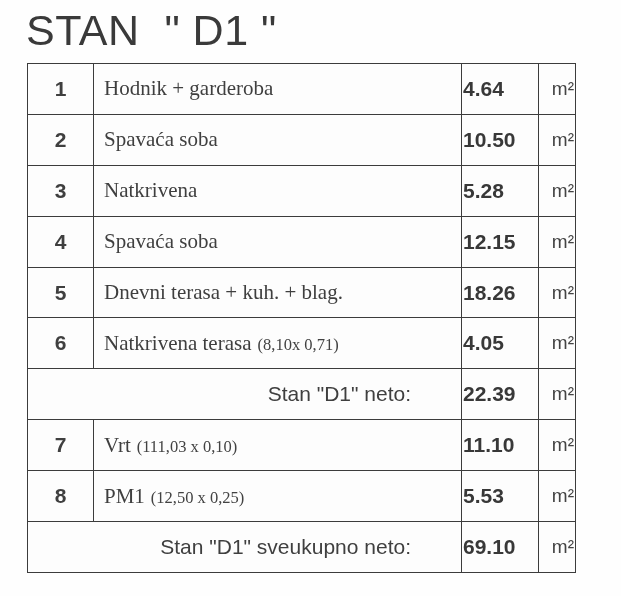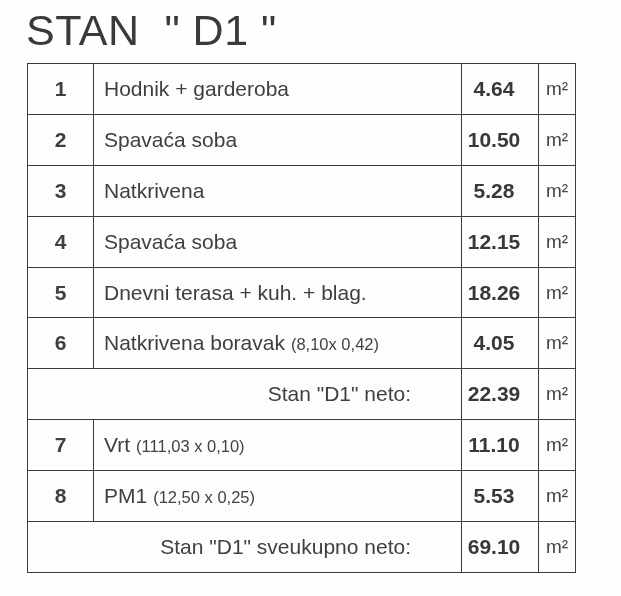--- a/index.html
+++ b/index.html
@@ -50,36 +50,37 @@
   td.num {
     text-align: center;
     font-weight: 600;
     font-size: 21px;
     color: #3f3f3f;
   }
   td.name {
     font-size: 21px;
     padding-left: 10px;
     color: #3f3f3f;
+    font-family: Liberation Serif, serif;
   }
   td.name .note {
     font-size: 16.5px;
     margin-left: 6px;
     color: #424242;
   }
   td.name .note:empty { margin-left: 0; }
   td.value {
-    text-align: center;
+    text-align: left;
     padding-right: 13px;
     font-weight: 700;
     font-size: 21px;
     color: #383838;
   }
   td.unit {
-    text-align: center;
+    text-align: right;
     font-size: 19px;
     color: #444444;
   }
   td.sumlabel {
     text-align: right;
     padding-right: 50px;
     font-size: 21px;
     color: #3f3f3f;
   }
 </style>
@@ -129,21 +130,21 @@
 
       <tr>
         <td class="num">5</td>
         <td class="name"><span>Dnevni terasa + kuh. + blag.</span><span class="note"></span></td>
         <td class="value">18.26</td>
         <td class="unit">m²</td>
       </tr>
 
       <tr>
         <td class="num">6</td>
-        <td class="name"><span>Natkrivena boravak</span><span class="note">(8,10x 0,42)</span></td>
+        <td class="name"><span>Natkrivena terasa</span><span class="note">(8,10x 0,71)</span></td>
         <td class="value">4.05</td>
         <td class="unit">m²</td>
       </tr>
 
       <tr>
         <td class="sumlabel" colspan="2">Stan "D1" neto:</td>
         <td class="value">22.39</td>
         <td class="unit">m²</td>
       </tr>
 

